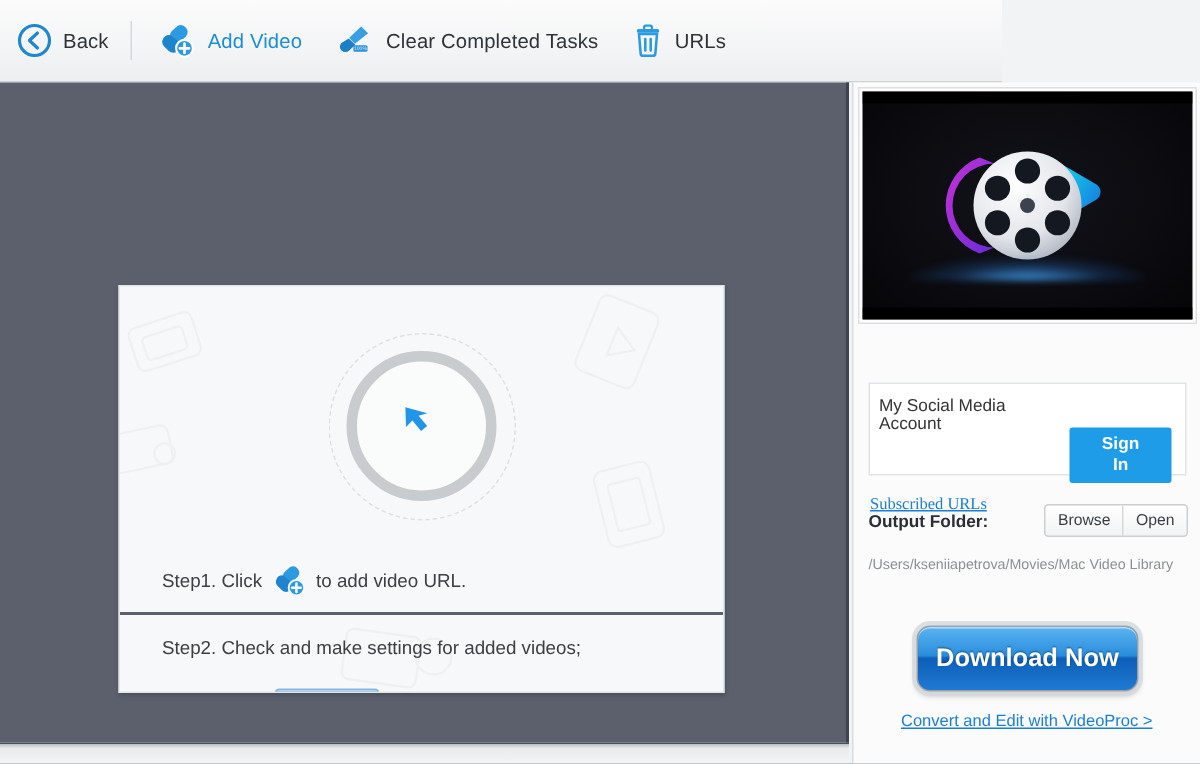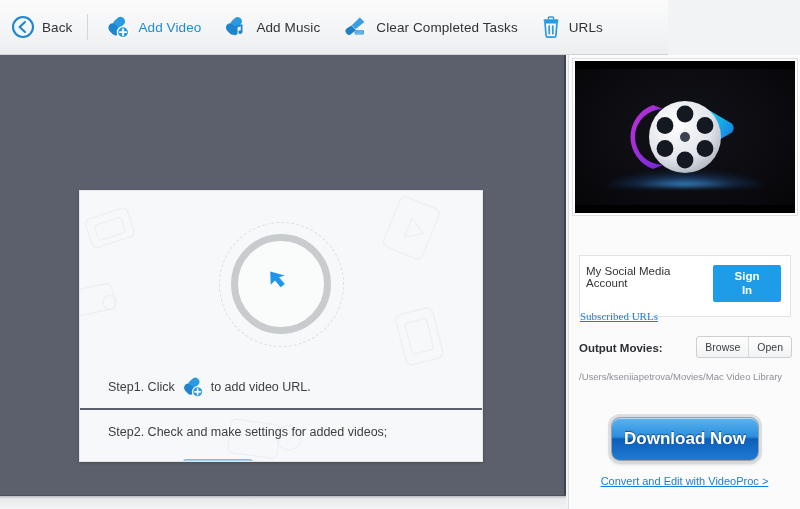--- a/index.html
+++ b/index.html
@@ -104,21 +104,21 @@
     filter:blur(2px);
   }
   .acct-box {
     position:absolute; left:10px; top:200px; width:212px; height:62px;
     border:1px solid #e1e3e6; background:#fff;
   }
   .acct-row { display:flex; justify-content:space-between; padding:9px 9px 0 6px; }
   .acct-label { font-size:11.5px; color:#333; }
   .signin {
     background:#1e9ce8; color:#fff; font-size:11.5px; font-weight:bold;
-    padding:4px 15px; border-radius:2px; border:none; line-height:1.25;
+    padding:4px 15px; border-radius:2px; border:none; line-height:1.25;margin-top:20px;
   }
   .sub-urls {
     display:block; text-align:left; margin-top:8px;
     font-size:11px; color:#1a7fd4; text-decoration:underline;font-family:Liberation Serif, serif;
   }
   .out-label { position:absolute; left:10px; top:287px; font-size:11.5px; font-weight:bold; color:#2b2f33; }
   .seg {
     position:absolute; right:8px; top:281px; display:flex;
     border:1px solid #cbced2; border-radius:3px; overflow:hidden;
     background:linear-gradient(to bottom,#ffffff,#f2f3f4);
@@ -167,34 +167,20 @@
         <svg width="26" height="26" viewBox="0 0 26 26">
           <path d="M13.5 3.2 a4.6 4.6 0 0 1 5.6 6.9 l-3.1 3.1 a4.6 4.6 0 0 1-6.6-6.4 z" fill="#2b9ae0"></path>
           <path d="M8.4 9.3 a4.6 4.6 0 0 0-4.1 7.5 l3.2 3.2 a4.6 4.6 0 0 0 6.5-6.5 z" fill="#1d84cd"></path>
           <circle cx="18" cy="18.2" r="5.6" fill="#2b9ae0" stroke="#ffffff" stroke-width="1.4"></circle>
           <path d="M18 15.1 v6.2 M14.9 18.2 h6.2" stroke="#fff" stroke-width="1.8" stroke-linecap="round"></path>
         </svg>
       </span>
       <span class="tb-label blue">Add Video</span>
     </div>
 
-    <div class="tb-item">
-      <span class="tb-ico">
-        <svg width="26" height="26" viewBox="0 0 26 26">
-          <path d="M12.6 3.4 a4.4 4.4 0 0 1 5.4 6.6 l-3 3 a4.4 4.4 0 0 1-6.3-6.1 z" fill="#2b9ae0"></path>
-          <path d="M7.8 9.2 a4.4 4.4 0 0 0-3.9 7.2 l3 3 a4.4 4.4 0 0 0 6.3-6.2 z" fill="#1d84cd"></path>
-          <path d="M13.6 12.6 v6.6" stroke="#1d84cd" stroke-width="1.7" stroke-linecap="round"></path>
-          <path d="M18.6 11.3 v6.6" stroke="#1d84cd" stroke-width="1.7" stroke-linecap="round"></path>
-          <path d="M13.6 12.6 L18.6 11.3" stroke="#1d84cd" stroke-width="1.7" stroke-linecap="round"></path>
-          <circle cx="12.2" cy="19.3" r="1.9" fill="#1d84cd"></circle>
-          <circle cx="17.2" cy="18.1" r="1.9" fill="#1d84cd"></circle>
-        </svg>
-      </span>
-      <span class="tb-label">Add Music</span>
-    </div>
 
     <div class="tb-item">
       <span class="tb-ico">
         <svg width="27" height="26" viewBox="0 0 27 26">
           <path d="M17.8 3.6 L22.4 8.1 L13.6 15.1 L9.8 11.2 z" fill="#3a9fe2"></path>
           <path d="M9.5 11.6 L13.9 15.9 L9.8 19.6 a3.6 3.6 0 0 1-5.2-5 z" fill="#1d7fc6"></path>
           <rect x="12.6" y="16.2" width="9.4" height="4.3" rx="1" fill="#2b93dc"></rect>
           <text x="17.3" y="19.6" font-size="3.4" fill="#cfe9fb" text-anchor="middle" font-family="Liberation Sans, sans-serif">100%</text>
         </svg>
       </span>
@@ -323,21 +309,21 @@
     </div>
 
     <div class="acct-box">
       <div class="acct-row">
         <span class="acct-label">My Social Media Account</span>
         <button class="signin">Sign In</button>
       </div>
       <a class="sub-urls">Subscribed URLs</a>
     </div>
 
-    <div class="out-label">Output Movies:</div>
+    <div class="out-label">Output Folder:</div>
 
     <div class="seg">
       <span>Browse</span>
       <span>Open</span>
     </div>
 
     <div class="out-path">/Users/kseniiapetrova/Movies/Mac Video Library</div>
 
     <div class="dl-now">
       <span>Download Now</span>

